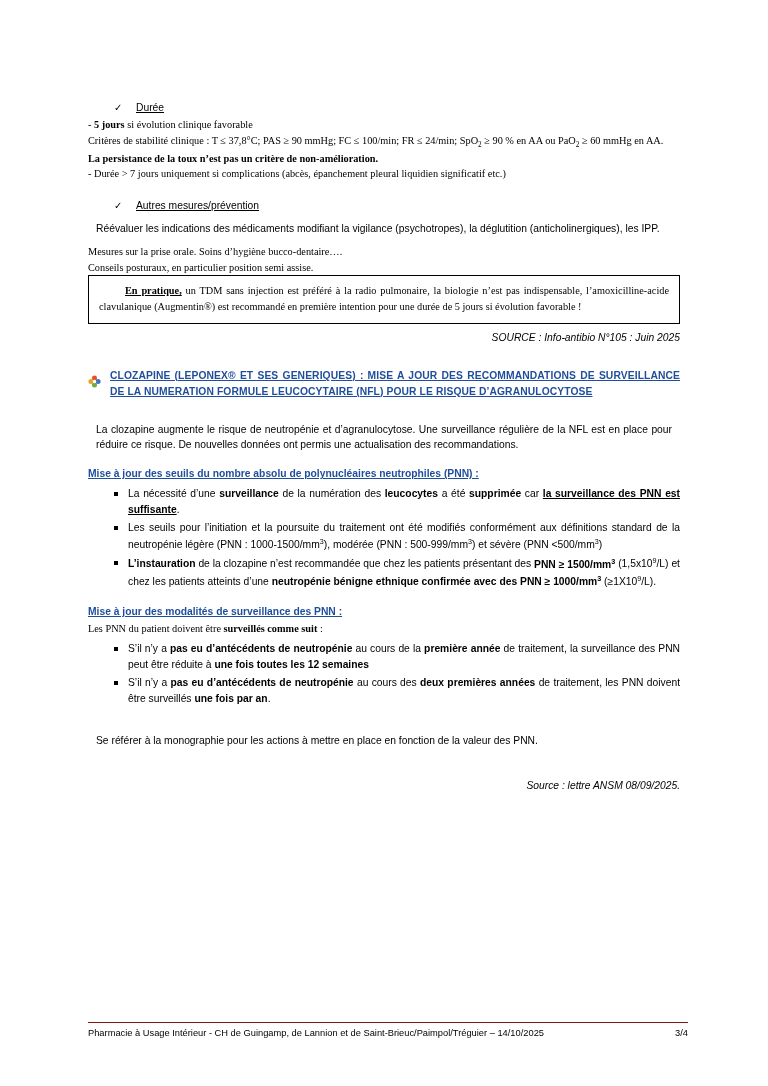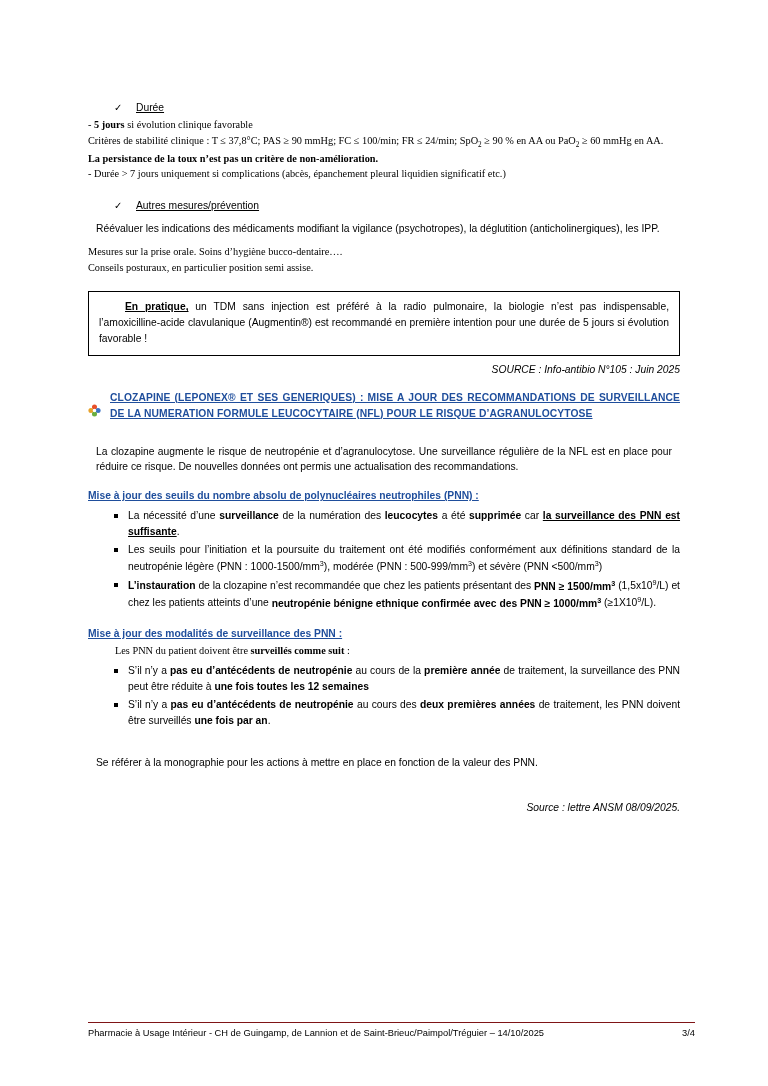--- a/index.html
+++ b/index.html
@@ -48,36 +48,37 @@
     text-decoration: underline;
     font-weight: normal;
   }
   .gap14 { height: 14px; }
   .gap16 { height: 16px; }
 
   
   .practice-box {
     border: 1px solid #000;
     padding: 7px 10px 8px 10px;
-    margin-top: 16px;
+    margin-top: 0;
     text-align: justify;
     line-height: 1.55;
+    font-family: Liberation Serif, serif;
   }
   .src-line {
     text-align: right;
     font-style: italic;
     margin-top: 6px;
     font-size: 10.3px;
   }
 
   
   .section-head {
     display: flex;
-    align-items: flex-end;
-    margin-top: 12px;
+    align-items: center;
+    margin-top: 22px;
   }
   .section-head .icon {
     flex: 0 0 22px;
     padding-top: 1px;
   }
   .section-head .head-txt {
     color: #1F4E9C;
     font-weight: bold;
     text-decoration: underline;
     text-align: justify;
@@ -115,21 +116,21 @@
     width: 4px;
     height: 4px;
     background: #000;
   }
   sup { font-size: 7.2px; vertical-align: super; }
   sub { font-size: 7.2px; vertical-align: sub; }
 
   .footer-wrap {
     position: absolute;
     left: 88px;
-    right: 73px;
+    right: 80px;
     bottom: 48px;
   }
   .footer-rule {
     border-top: 1px solid #7F1416;
     margin-bottom: 5px;
   }
   .footer-row {
     display: flex;
     justify-content: space-between;
     font-size: 9.3px;
@@ -193,21 +194,21 @@
     <div class="sub-head">Mise à jour des seuils du nombre absolu de polynucléaires neutrophiles (PNN) :</div>
 
     <ul class="sq">
       <li>La nécessité d’une <b>surveillance</b> de la numération des <b>leucocytes</b> a été <b>supprimée</b> car <b><u>la surveillance des PNN est suffisante</u></b>.</li>
       <li>Les seuils pour l’initiation et la poursuite du traitement ont été modifiés conformément aux définitions standard de la neutropénie légère (PNN : 1000-1500/mm<sup>3</sup>), modérée (PNN : 500-999/mm<sup>3</sup>) et sévère (PNN &lt;500/mm<sup>3</sup>)</li>
       <li><b>L’instauration</b> de la clozapine n’est recommandée que chez les patients présentant des <b>PNN ≥ 1500/mm<sup>3</sup></b> (1,5x10<sup>9</sup>/L) et chez les patients atteints d’une <b>neutropénie bénigne ethnique confirmée avec des PNN ≥ 1000/mm<sup>3</sup></b> (≥1X10<sup>9</sup>/L).</li>
     </ul>
 
     <div class="sub-head">Mise à jour des modalités de surveillance des PNN :</div>
 
-    <p class="tight" style="margin-top:2px;margin-left:27px;">Les PNN du patient doivent être <b>surveillés comme suit</b> :</p>
+    <p class="tight" style="margin-top:2px;">Les PNN du patient doivent être <b>surveillés comme suit</b> :</p>
 
     <ul class="sq">
       <li>S’il n’y a <b>pas eu d’antécédents de neutropénie</b> au cours de la <b>première année</b> de traitement, la surveillance des PNN peut être réduite à <b>une fois toutes les 12 semaines</b></li>
       <li>S’il n’y a <b>pas eu d’antécédents de neutropénie</b> au cours des <b>deux premières années</b> de traitement, les PNN doivent être surveillés <b>une fois par an</b>.</li>
     </ul>
 
     <div class="gap16"></div>
 
     <p class="just">Se référer à la monographie pour les actions à mettre en place en fonction de la valeur des PNN.</p>
 

